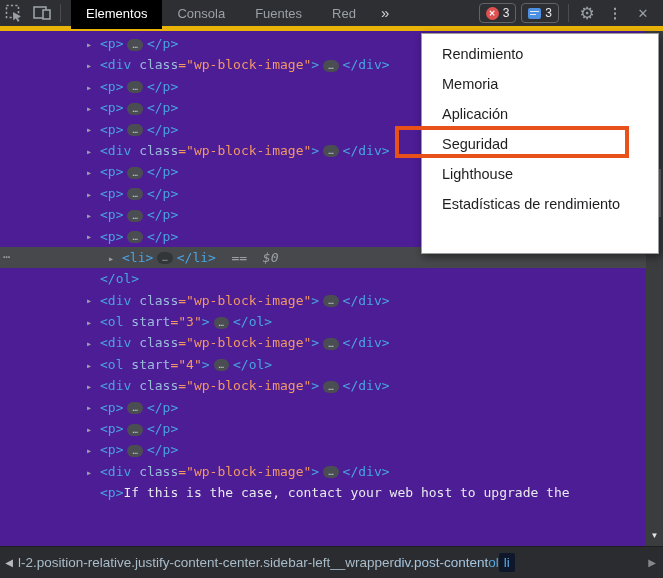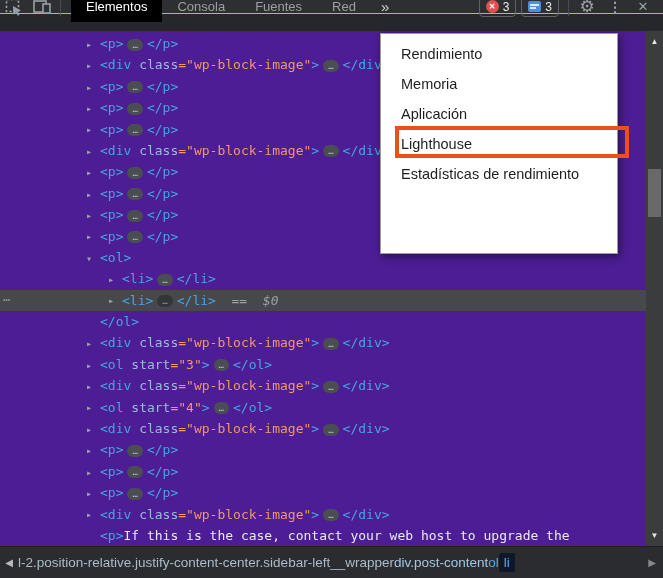--- a/index.html
+++ b/index.html
@@ -6,22 +6,22 @@
   html,body { width:663px; height:578px; }
   body {
     font-family:"Liberation Sans", sans-serif;
     background:#26272a;
     position:relative;
     width:663px; height:578px;
     overflow:hidden;
   }
   
   .toolbar {
-    position:absolute; top:0; left:0; right:0; height:14px;
-    background:#2e2f32; border-bottom:1px solid #eab308;
+    position:absolute; top:0; left:0; right:0; height:31px;
+    background:#2e2f32; border-bottom:5px solid #eab308;
     display:flex; align-items:center; z-index:6;
   }
   .icon-btn { display:flex; align-items:center; justify-content:center;
     width:28px; height:30px; color:#9aa0a6; cursor:pointer; flex:0 0 auto; }
   .vsep { width:1px; height:18px; background:#4b4c4f; margin:0 4px; flex:0 0 auto; }
   .tabstrip { display:flex; height:31px; align-items:stretch; margin-left:6px; }
   .tab { padding:0 15px; line-height:31px; font-size:13px; color:#9aa0a6; cursor:pointer; }
   .tab.active { background:#000; color:#ffffff; }
   .more-tabs { color:#cfd2d6; font-size:15px; letter-spacing:-1px; padding:0 10px;
     line-height:30px; cursor:pointer; }
@@ -66,21 +66,21 @@
   
   .scrollbar { position:absolute; right:0; top:31px; bottom:32px; width:17px;
     background:#3b3c3e; z-index:5; }
   .sb-arrow { position:absolute; left:0; width:17px; text-align:center;
     color:#e3e5e8; font-size:8px; cursor:pointer; }
   .sb-up { top:6px; } .sb-down { bottom:6px; }
   .sb-thumb { position:absolute; left:2px; right:2px; top:138px; height:48px;
     background:#69696b; cursor:pointer; }
 
   
-  .menu { position:absolute; left:380px; top:33px; width:238px; height:221px;
+  .menu { position:absolute; left:421px; top:33px; width:238px; height:221px;
     background:#ffffff; border:1px solid #9b9b9b; box-shadow:2px 3px 8px rgba(0,0,0,.45);
     padding-top:5px; z-index:10; }
   .menu-item { height:30px; line-height:30px; padding-left:20px;
     font-size:14.5px; color:#1e1e20; cursor:pointer; }
 
   
   .annotation { position:absolute; left:395px; top:126px; width:234px; height:32px;
     border:4px solid #e8511a; z-index:12; pointer-events:none; }
 
   
@@ -140,22 +140,20 @@
     <div class="trow"><span class="arrow">▸</span><span class="tk-tag">&lt;p&gt;</span><span class="pill">…</span><span class="tk-tag">&lt;/p&gt;</span></div>
     <div class="trow"><span class="arrow">▸</span><span class="tk-tag">&lt;div</span><span class="tk-attr"> class</span><span class="tk-val">="wp-block-image"</span><span class="tk-tag">&gt;</span><span class="pill">…</span><span class="tk-tag">&lt;/div&gt;</span></div>
     <div class="trow"><span class="arrow">▸</span><span class="tk-tag">&lt;p&gt;</span><span class="pill">…</span><span class="tk-tag">&lt;/p&gt;</span></div>
     <div class="trow"><span class="arrow">▸</span><span class="tk-tag">&lt;p&gt;</span><span class="pill">…</span><span class="tk-tag">&lt;/p&gt;</span></div>
     <div class="trow"><span class="arrow">▸</span><span class="tk-tag">&lt;p&gt;</span><span class="pill">…</span><span class="tk-tag">&lt;/p&gt;</span></div>
     <div class="trow"><span class="arrow">▸</span><span class="tk-tag">&lt;div</span><span class="tk-attr"> class</span><span class="tk-val">="wp-block-image"</span><span class="tk-tag">&gt;</span><span class="pill">…</span><span class="tk-tag">&lt;/div&gt;</span></div>
     <div class="trow"><span class="arrow">▸</span><span class="tk-tag">&lt;p&gt;</span><span class="pill">…</span><span class="tk-tag">&lt;/p&gt;</span></div>
     <div class="trow"><span class="arrow">▸</span><span class="tk-tag">&lt;p&gt;</span><span class="pill">…</span><span class="tk-tag">&lt;/p&gt;</span></div>
     <div class="trow"><span class="arrow">▸</span><span class="tk-tag">&lt;p&gt;</span><span class="pill">…</span><span class="tk-tag">&lt;/p&gt;</span></div>
     <div class="trow"><span class="arrow">▸</span><span class="tk-tag">&lt;p&gt;</span><span class="pill">…</span><span class="tk-tag">&lt;/p&gt;</span></div>
-    <div class="trow"><span class="arrow">▾</span><span class="tk-tag">&lt;ol&gt;</span></div>
-    <div class="trow ind1"><span class="arrow">▸</span><span class="tk-tag">&lt;li&gt;</span><span class="pill">…</span><span class="tk-tag">&lt;/li&gt;</span></div>
     <div class="trow sel ind1"><span class="gutter">⋯</span><span class="arrow">▸</span><span class="tk-tag">&lt;li&gt;</span><span class="pill">…</span><span class="tk-tag">&lt;/li&gt;</span><span class="tk-eq">  ==  </span><span class="tk-dollar">$0</span></div>
     <div class="trow"><span class="arrow"></span><span class="tk-tag">&lt;/ol&gt;</span></div>
     <div class="trow"><span class="arrow">▸</span><span class="tk-tag">&lt;div</span><span class="tk-attr"> class</span><span class="tk-val">="wp-block-image"</span><span class="tk-tag">&gt;</span><span class="pill">…</span><span class="tk-tag">&lt;/div&gt;</span></div>
     <div class="trow"><span class="arrow">▸</span><span class="tk-tag">&lt;ol</span><span class="tk-attr"> start</span><span class="tk-val">="3"</span><span class="tk-tag">&gt;</span><span class="pill">…</span><span class="tk-tag">&lt;/ol&gt;</span></div>
     <div class="trow"><span class="arrow">▸</span><span class="tk-tag">&lt;div</span><span class="tk-attr"> class</span><span class="tk-val">="wp-block-image"</span><span class="tk-tag">&gt;</span><span class="pill">…</span><span class="tk-tag">&lt;/div&gt;</span></div>
     <div class="trow"><span class="arrow">▸</span><span class="tk-tag">&lt;ol</span><span class="tk-attr"> start</span><span class="tk-val">="4"</span><span class="tk-tag">&gt;</span><span class="pill">…</span><span class="tk-tag">&lt;/ol&gt;</span></div>
     <div class="trow"><span class="arrow">▸</span><span class="tk-tag">&lt;div</span><span class="tk-attr"> class</span><span class="tk-val">="wp-block-image"</span><span class="tk-tag">&gt;</span><span class="pill">…</span><span class="tk-tag">&lt;/div&gt;</span></div>
     <div class="trow"><span class="arrow">▸</span><span class="tk-tag">&lt;p&gt;</span><span class="pill">…</span><span class="tk-tag">&lt;/p&gt;</span></div>
     <div class="trow"><span class="arrow">▸</span><span class="tk-tag">&lt;p&gt;</span><span class="pill">…</span><span class="tk-tag">&lt;/p&gt;</span></div>
     <div class="trow"><span class="arrow">▸</span><span class="tk-tag">&lt;p&gt;</span><span class="pill">…</span><span class="tk-tag">&lt;/p&gt;</span></div>
@@ -166,20 +164,21 @@
 <div class="scrollbar">
   <div class="sb-arrow sb-up">▲</div>
   <div class="sb-thumb"></div>
   <div class="sb-arrow sb-down">▼</div>
 </div>
 
 <div class="menu">
     <div class="menu-item">Rendimiento</div>
     <div class="menu-item">Memoria</div>
     <div class="menu-item">Aplicación</div>
+    <div class="menu-item">Seguridad</div>
     <div class="menu-item">Lighthouse</div>
     <div class="menu-item">Estadísticas de rendimiento</div>
   </div>
 
 <div class="annotation"></div>
 
 <div class="statusbar">
   <div class="crumb-nav">◀</div>
   <div class="crumbs">
       <span class="crumb muted">l-2.position-relative.justify-content-center.sidebar-left__wrapper</span>

